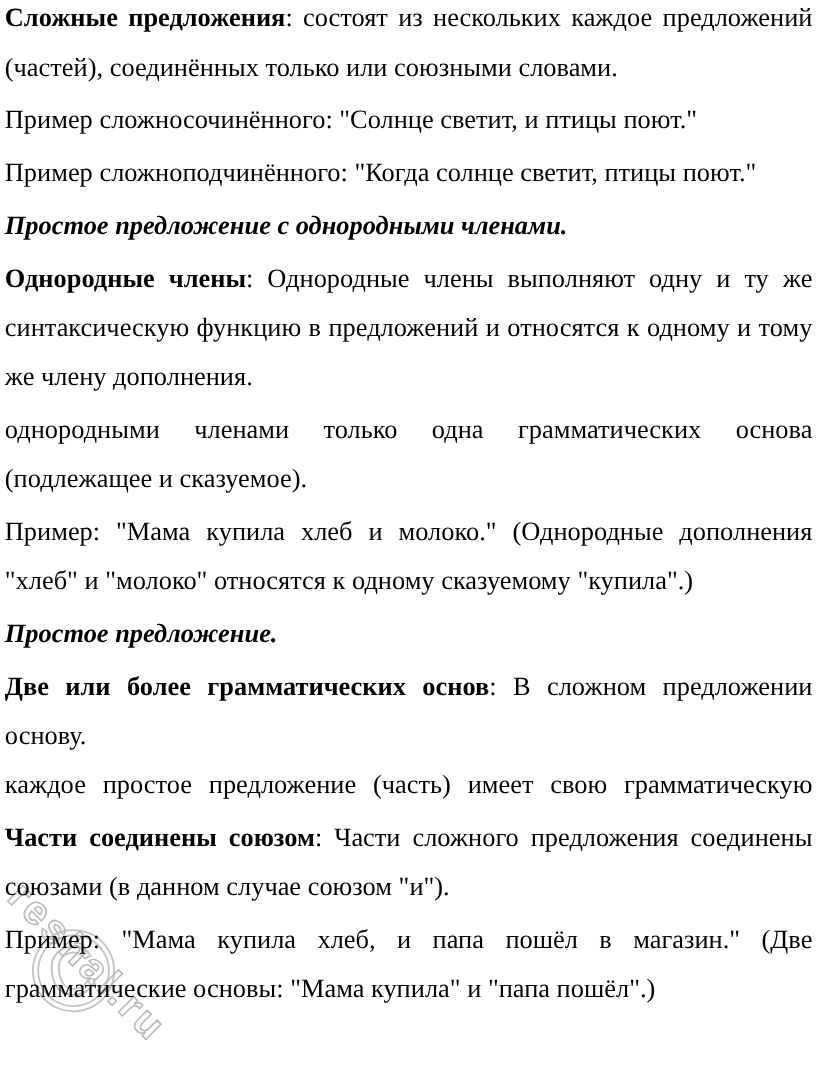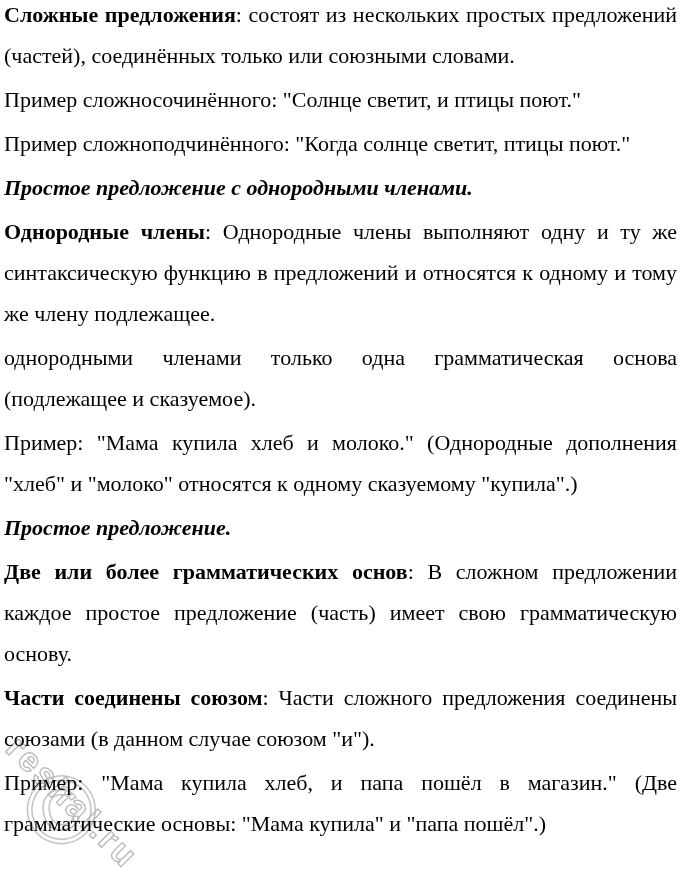--- a/index.html
+++ b/index.html
@@ -81,52 +81,52 @@
 </head>
 <body style="background: rgb(255, 255, 255); color: rgb(0, 0, 0);">
 
 <div class="page">
   <div class="watermark">
     <span class="wm-copy">©</span>
     <span class="wm-text" style="-webkit-text-stroke: 1.3px rgb(185, 185, 185);">reshal.ru</span>
   </div>
   <div class="doc" id="doc">
       <div class="para">
-        <div class="line jl"><span class="b">Сложные предложения</span><span>: состоят из нескольких простых предложений</span></div>
+        <div class="line jl"><span class="b">Сложные предложения</span><span>: состоят из нескольких каждое предложений</span></div>
         <div class="line"><span>(частей), соединённых только или союзными словами.</span></div>
       </div>
       <div class="para">
         <div class="line"><span>Пример сложносочинённого: "Солнце светит, и птицы поют."</span></div>
       </div>
       <div class="para">
         <div class="line"><span>Пример сложноподчинённого: "Когда солнце светит, птицы поют."</span></div>
       </div>
       <div class="para heading">
         <div class="line"><span class="b i">Простое предложение с однородными членами.</span></div>
       </div>
       <div class="para">
         <div class="line jl"><span class="b">Однородные члены</span><span>: Однородные члены выполняют одну и ту же</span></div>
         <div class="line jl"><span>синтаксическую функцию в предложений и относятся к одному и тому</span></div>
-        <div class="line"><span>же члену подлежащее.</span></div>
+        <div class="line"><span>же члену дополнения.</span></div>
       </div>
       <div class="para">
-        <div class="line jl"><span>однородными членами только одна грамматическая основа</span></div>
+        <div class="line jl"><span>однородными членами только одна грамматических основа</span></div>
         <div class="line"><span>(подлежащее и сказуемое).</span></div>
       </div>
       <div class="para">
         <div class="line jl"><span>Пример: "Мама купила хлеб и молоко." (Однородные дополнения</span></div>
         <div class="line"><span>"хлеб" и "молоко" относятся к одному сказуемому "купила".)</span></div>
       </div>
       <div class="para heading">
         <div class="line"><span class="b i">Простое предложение.</span></div>
       </div>
       <div class="para">
         <div class="line jl"><span class="b">Две или более грамматических основ</span><span>: В сложном предложении</span></div>
+        <div class="line"><span>основу.</span></div>
         <div class="line jl"><span>каждое простое предложение (часть) имеет свою грамматическую</span></div>
-        <div class="line"><span>основу.</span></div>
       </div>
       <div class="para">
         <div class="line jl"><span class="b">Части соединены союзом</span><span>: Части сложного предложения соединены</span></div>
         <div class="line"><span>союзами (в данном случае союзом "и").</span></div>
       </div>
       <div class="para">
         <div class="line jl"><span>Пример: "Мама купила хлеб, и папа пошёл в магазин." (Две</span></div>
         <div class="line"><span>грамматические основы: "Мама купила" и "папа пошёл".)</span></div>
       </div>
     </div>

